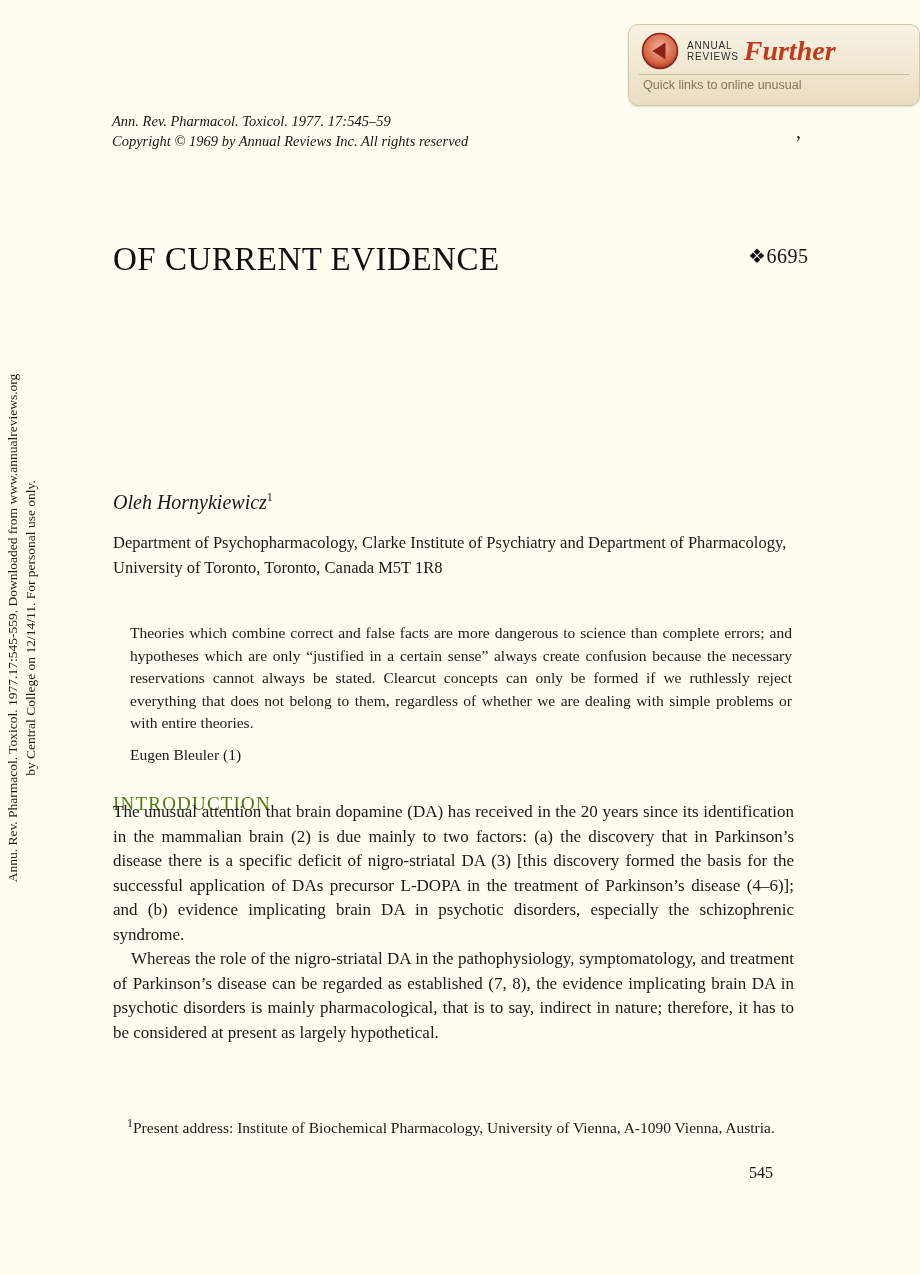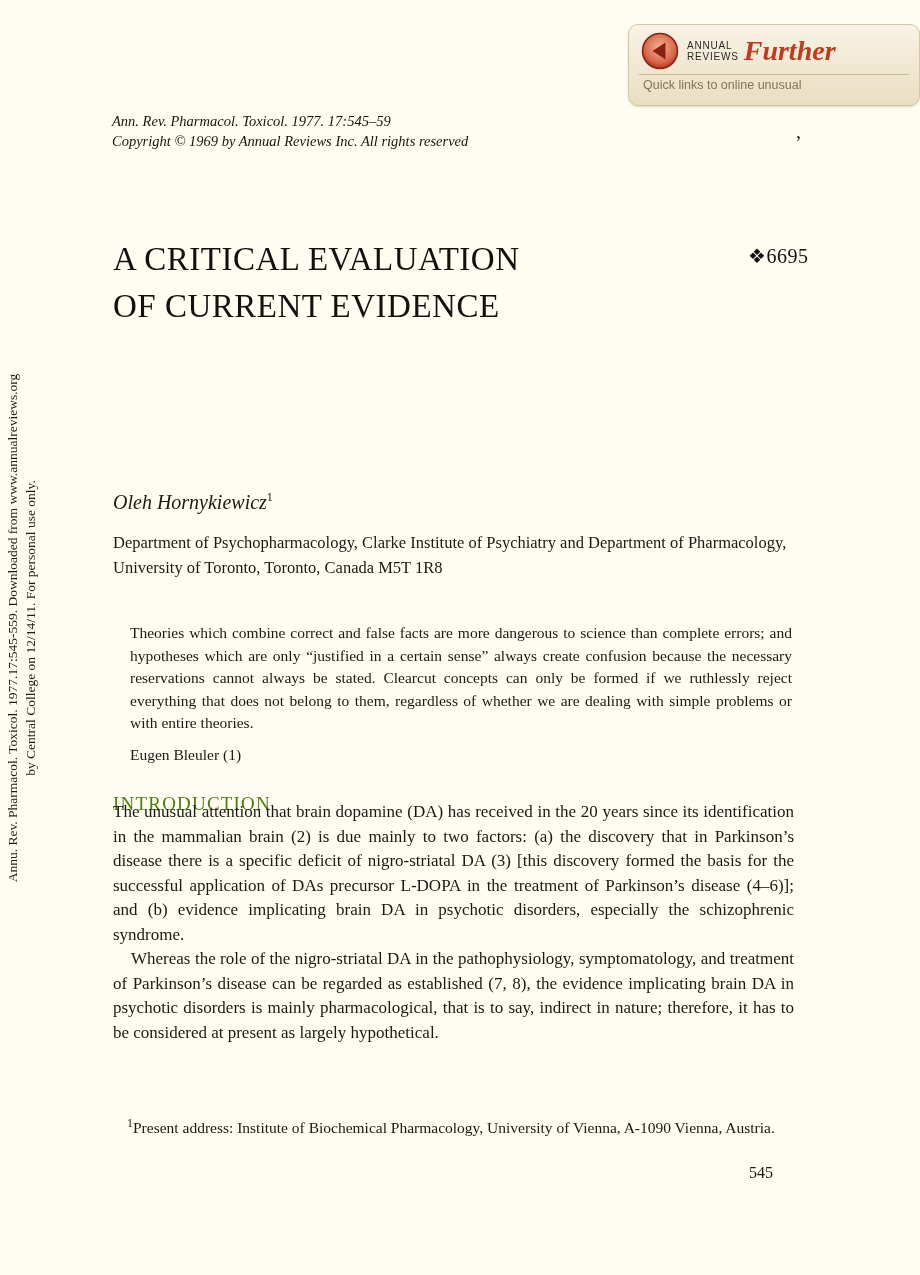--- a/index.html
+++ b/index.html
@@ -230,21 +230,20 @@
   </div>
 
   <div class="citation">
     <div>Ann. Rev. Pharmacol. Toxicol. 1977. 17:545–59</div>
     <div>Copyright © 1969 by Annual Reviews Inc. All rights reserved</div>
   </div>
 
   <div class="artifact">’</div>
 
   <h1 class="title">
-    <span class="title-line">A CRITICAL EVALUATION</span>
     <span class="title-line">OF CURRENT EVIDENCE</span>
   </h1>
 
   <div class="article-number">❖6695</div>
 
   <div class="author">
     <span>Oleh Hornykiewicz</span><sup>1</sup>
   </div>
 
   <p class="affiliation">Department of Psychopharmacology, Clarke Institute of Psychiatry and Department of Pharmacology, University of Toronto, Toronto, Canada M5T 1R8</p>

